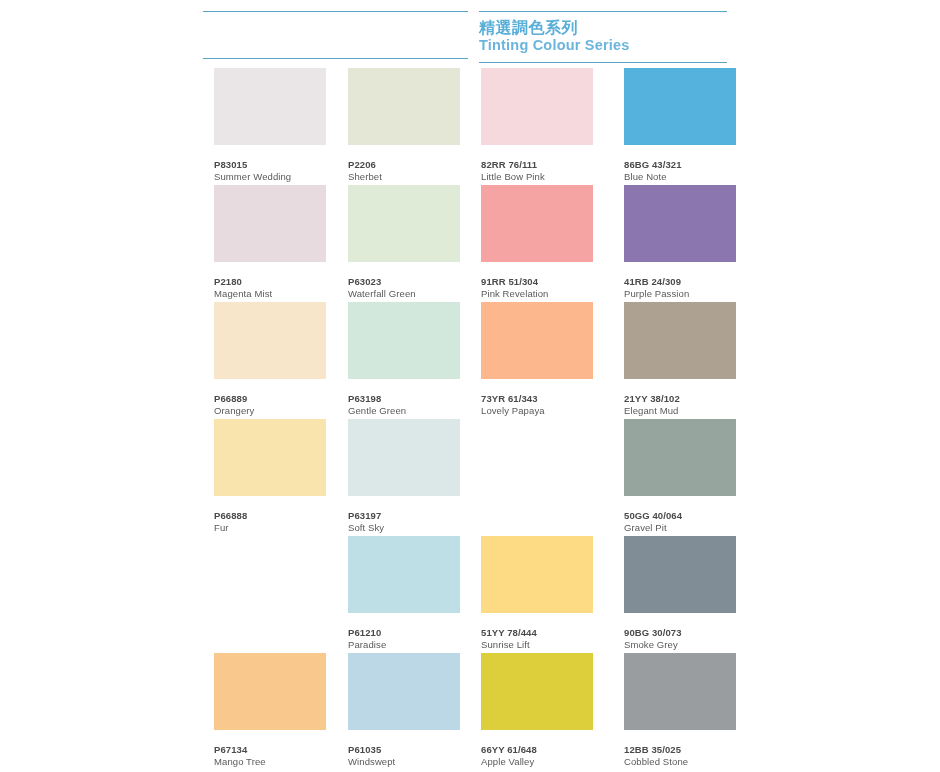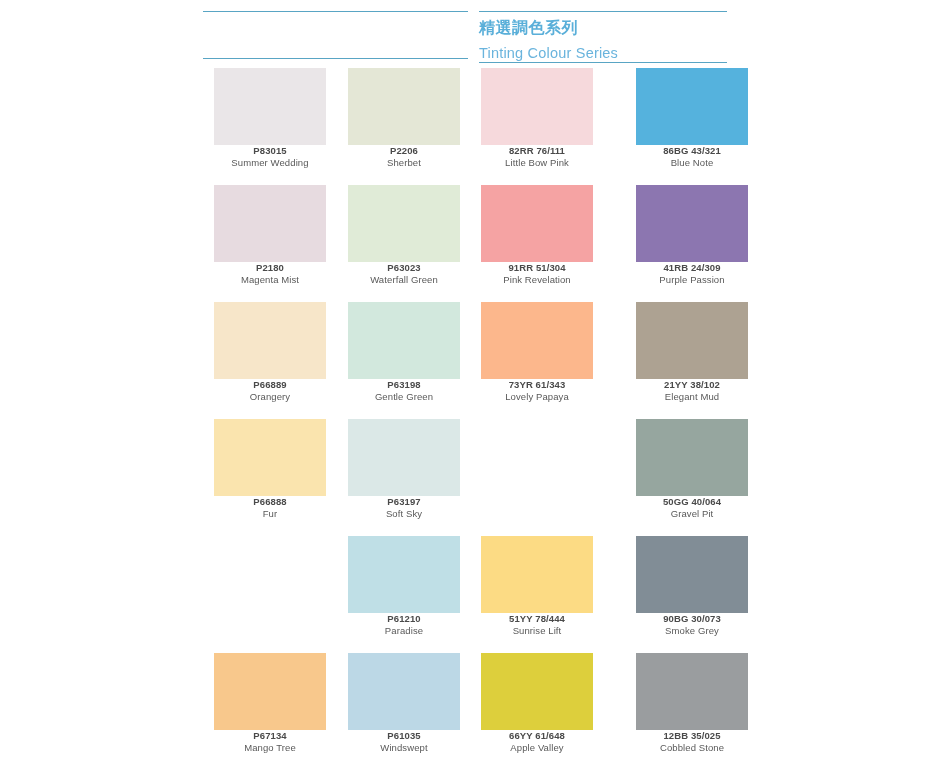--- a/index.html
+++ b/index.html
@@ -48,25 +48,25 @@
   }
   .series-title-zh {
     font-size: 16px;
     font-weight: bold;
     color: #5aafd9;
     letter-spacing: 0.5px;
     white-space: nowrap;
   }
   .series-title-en {
     font-size: 14.5px;
-    font-weight: normal;
+    font-weight: bold;
     color: #6ab4dd;
     letter-spacing: 0.2px;
     white-space: nowrap;
-    margin-top: 9px;
+    margin-top: 1px;
   }
 
   
   .grid {
     position: absolute;
     left: 214px;
     top: 68px;
     width: 512px;
   }
 
@@ -76,32 +76,31 @@
   }
 
   .cell {
     position: absolute;
     top: 0;
     width: 112px;
   }
   .cell-c0 { left: 0px; }
   .cell-c1 { left: 134px; }
   .cell-c2 { left: 267px; }
-  .cell-c3 { left: 412px; padding-left: 10px; }
+  .cell-c3 { left: 400px; padding-left: 10px; }
 
   .swatch {
     width: 112px;
     height: 77px;
     display: block;
   }
 
   .label {
-    margin-top: 0;
+    margin-top: 14px;
     line-height: 1.18;
-    text-align: center;
   }
   .code {
     font-size: 9.5px;
     font-weight: bold;
     color: #4a4a4a;
     letter-spacing: 0.1px;
     white-space: nowrap;
   }
   .name {
     font-size: 9.5px;

